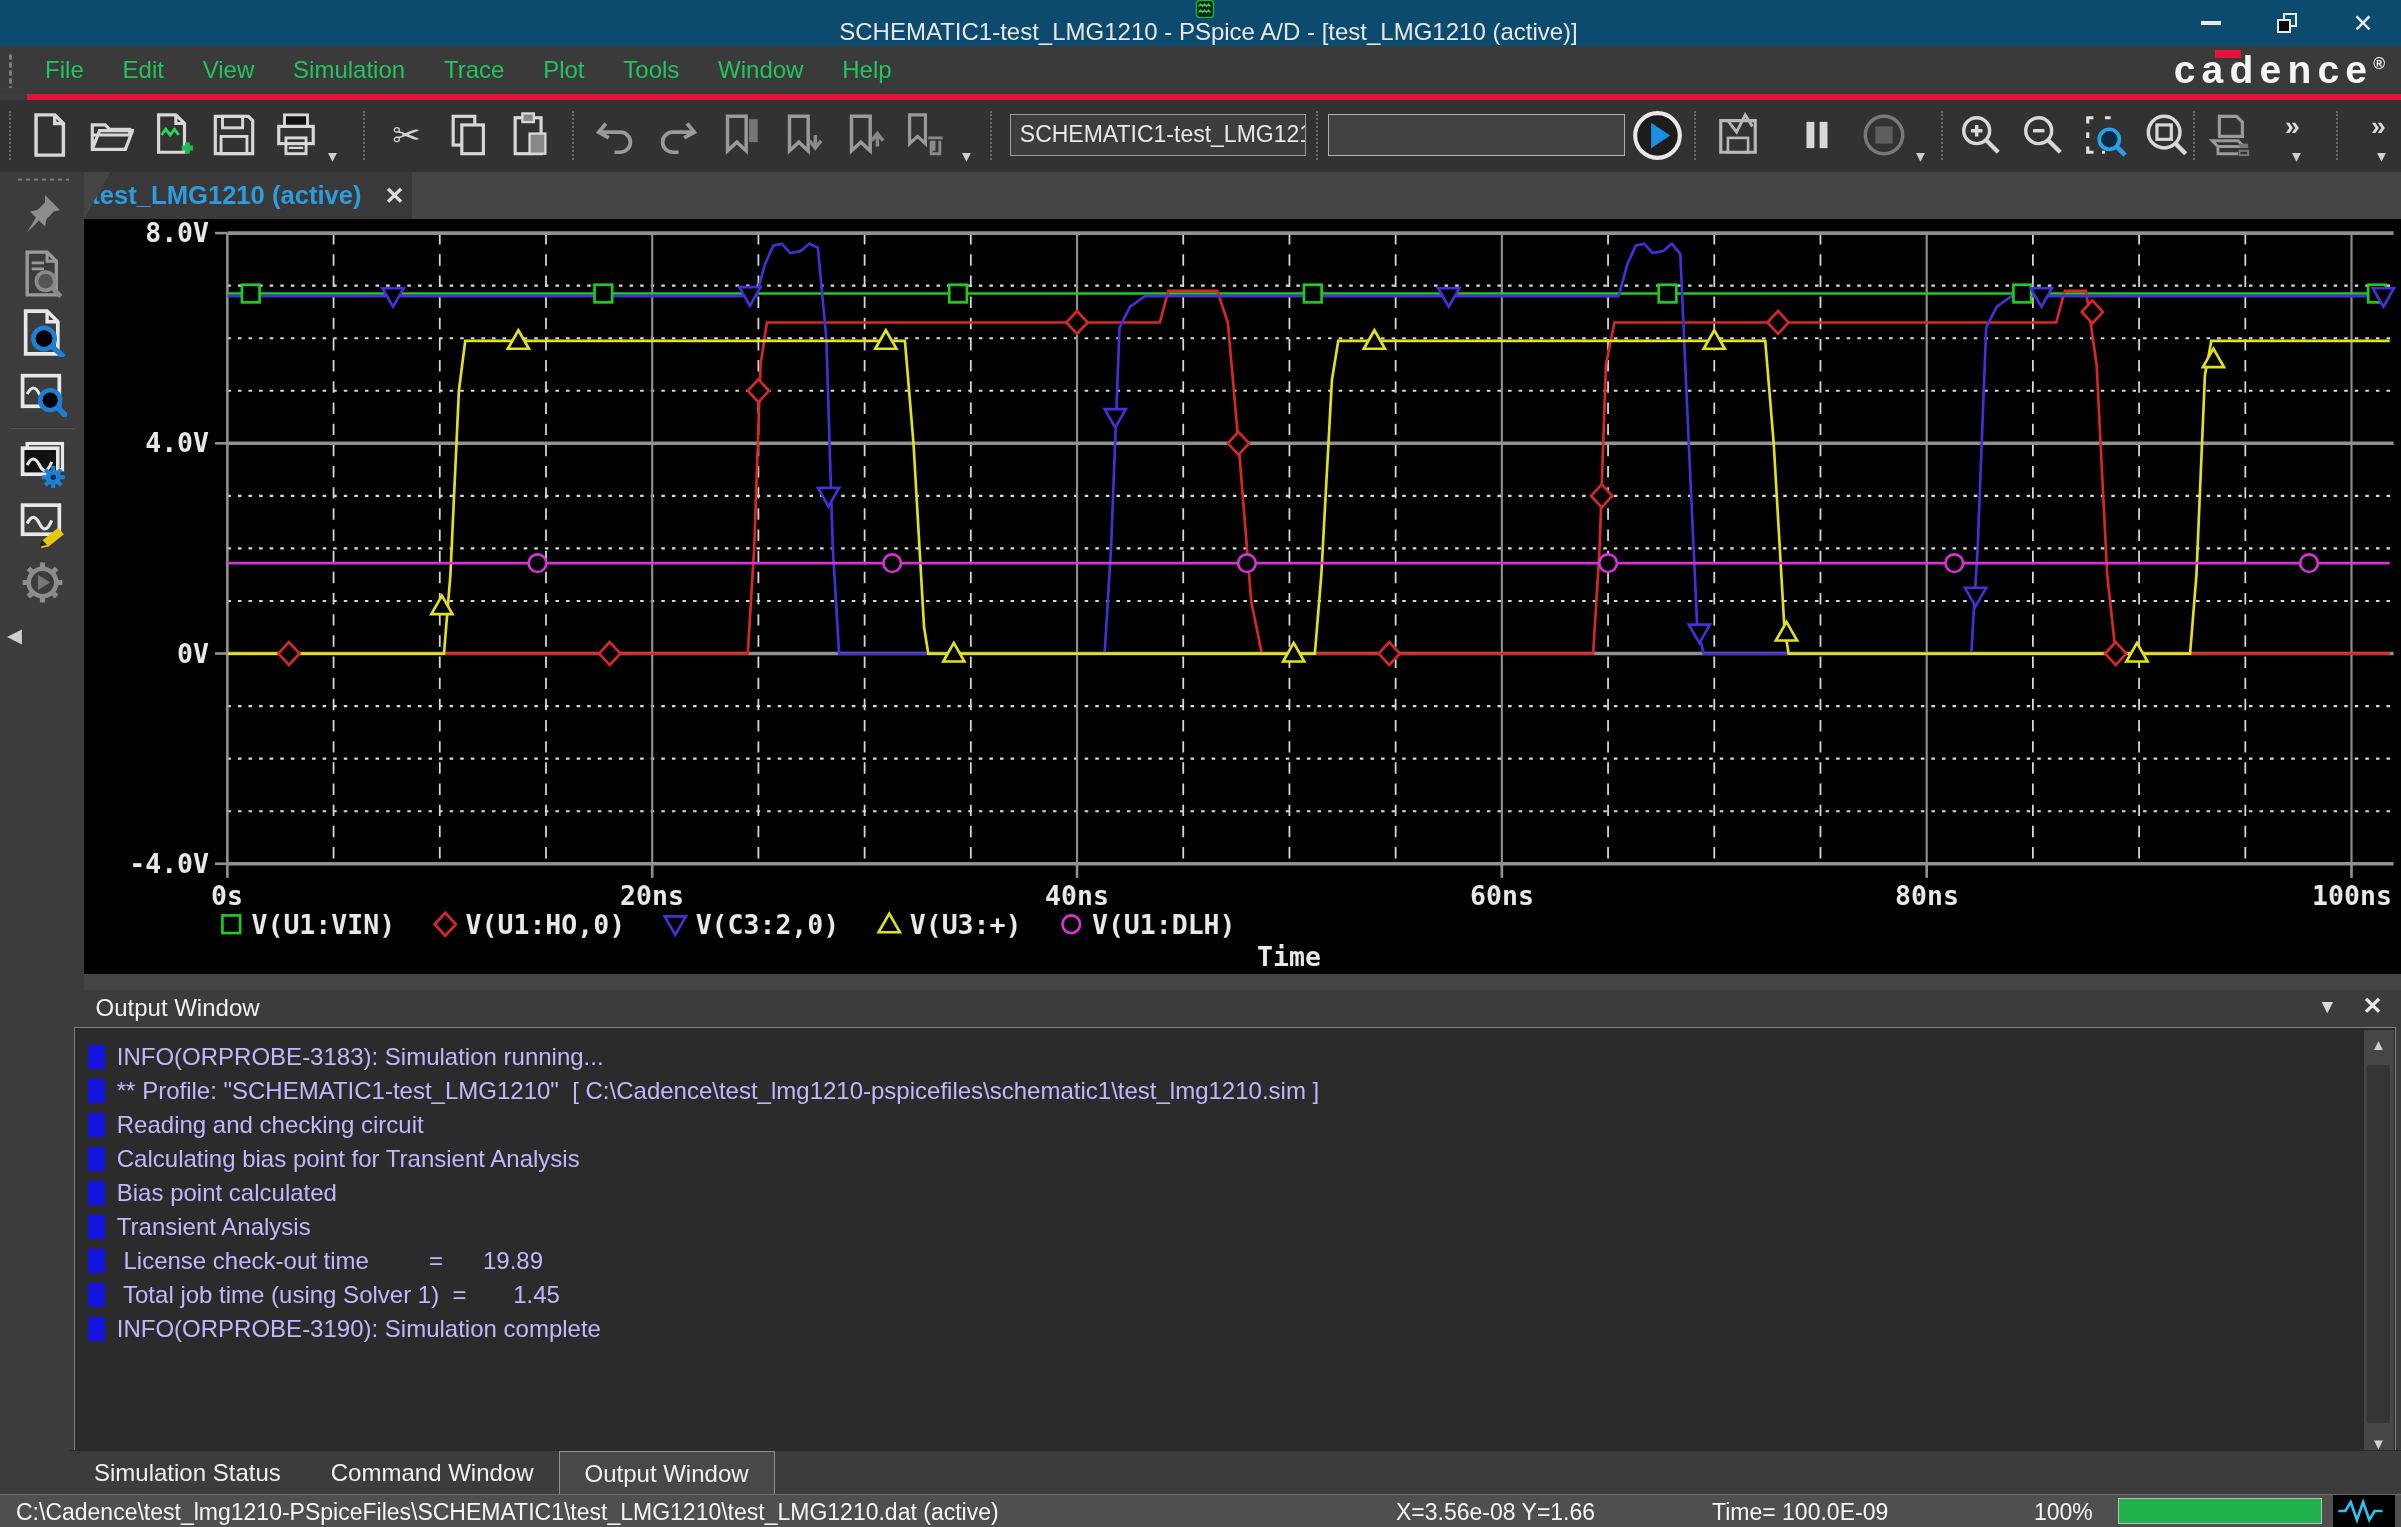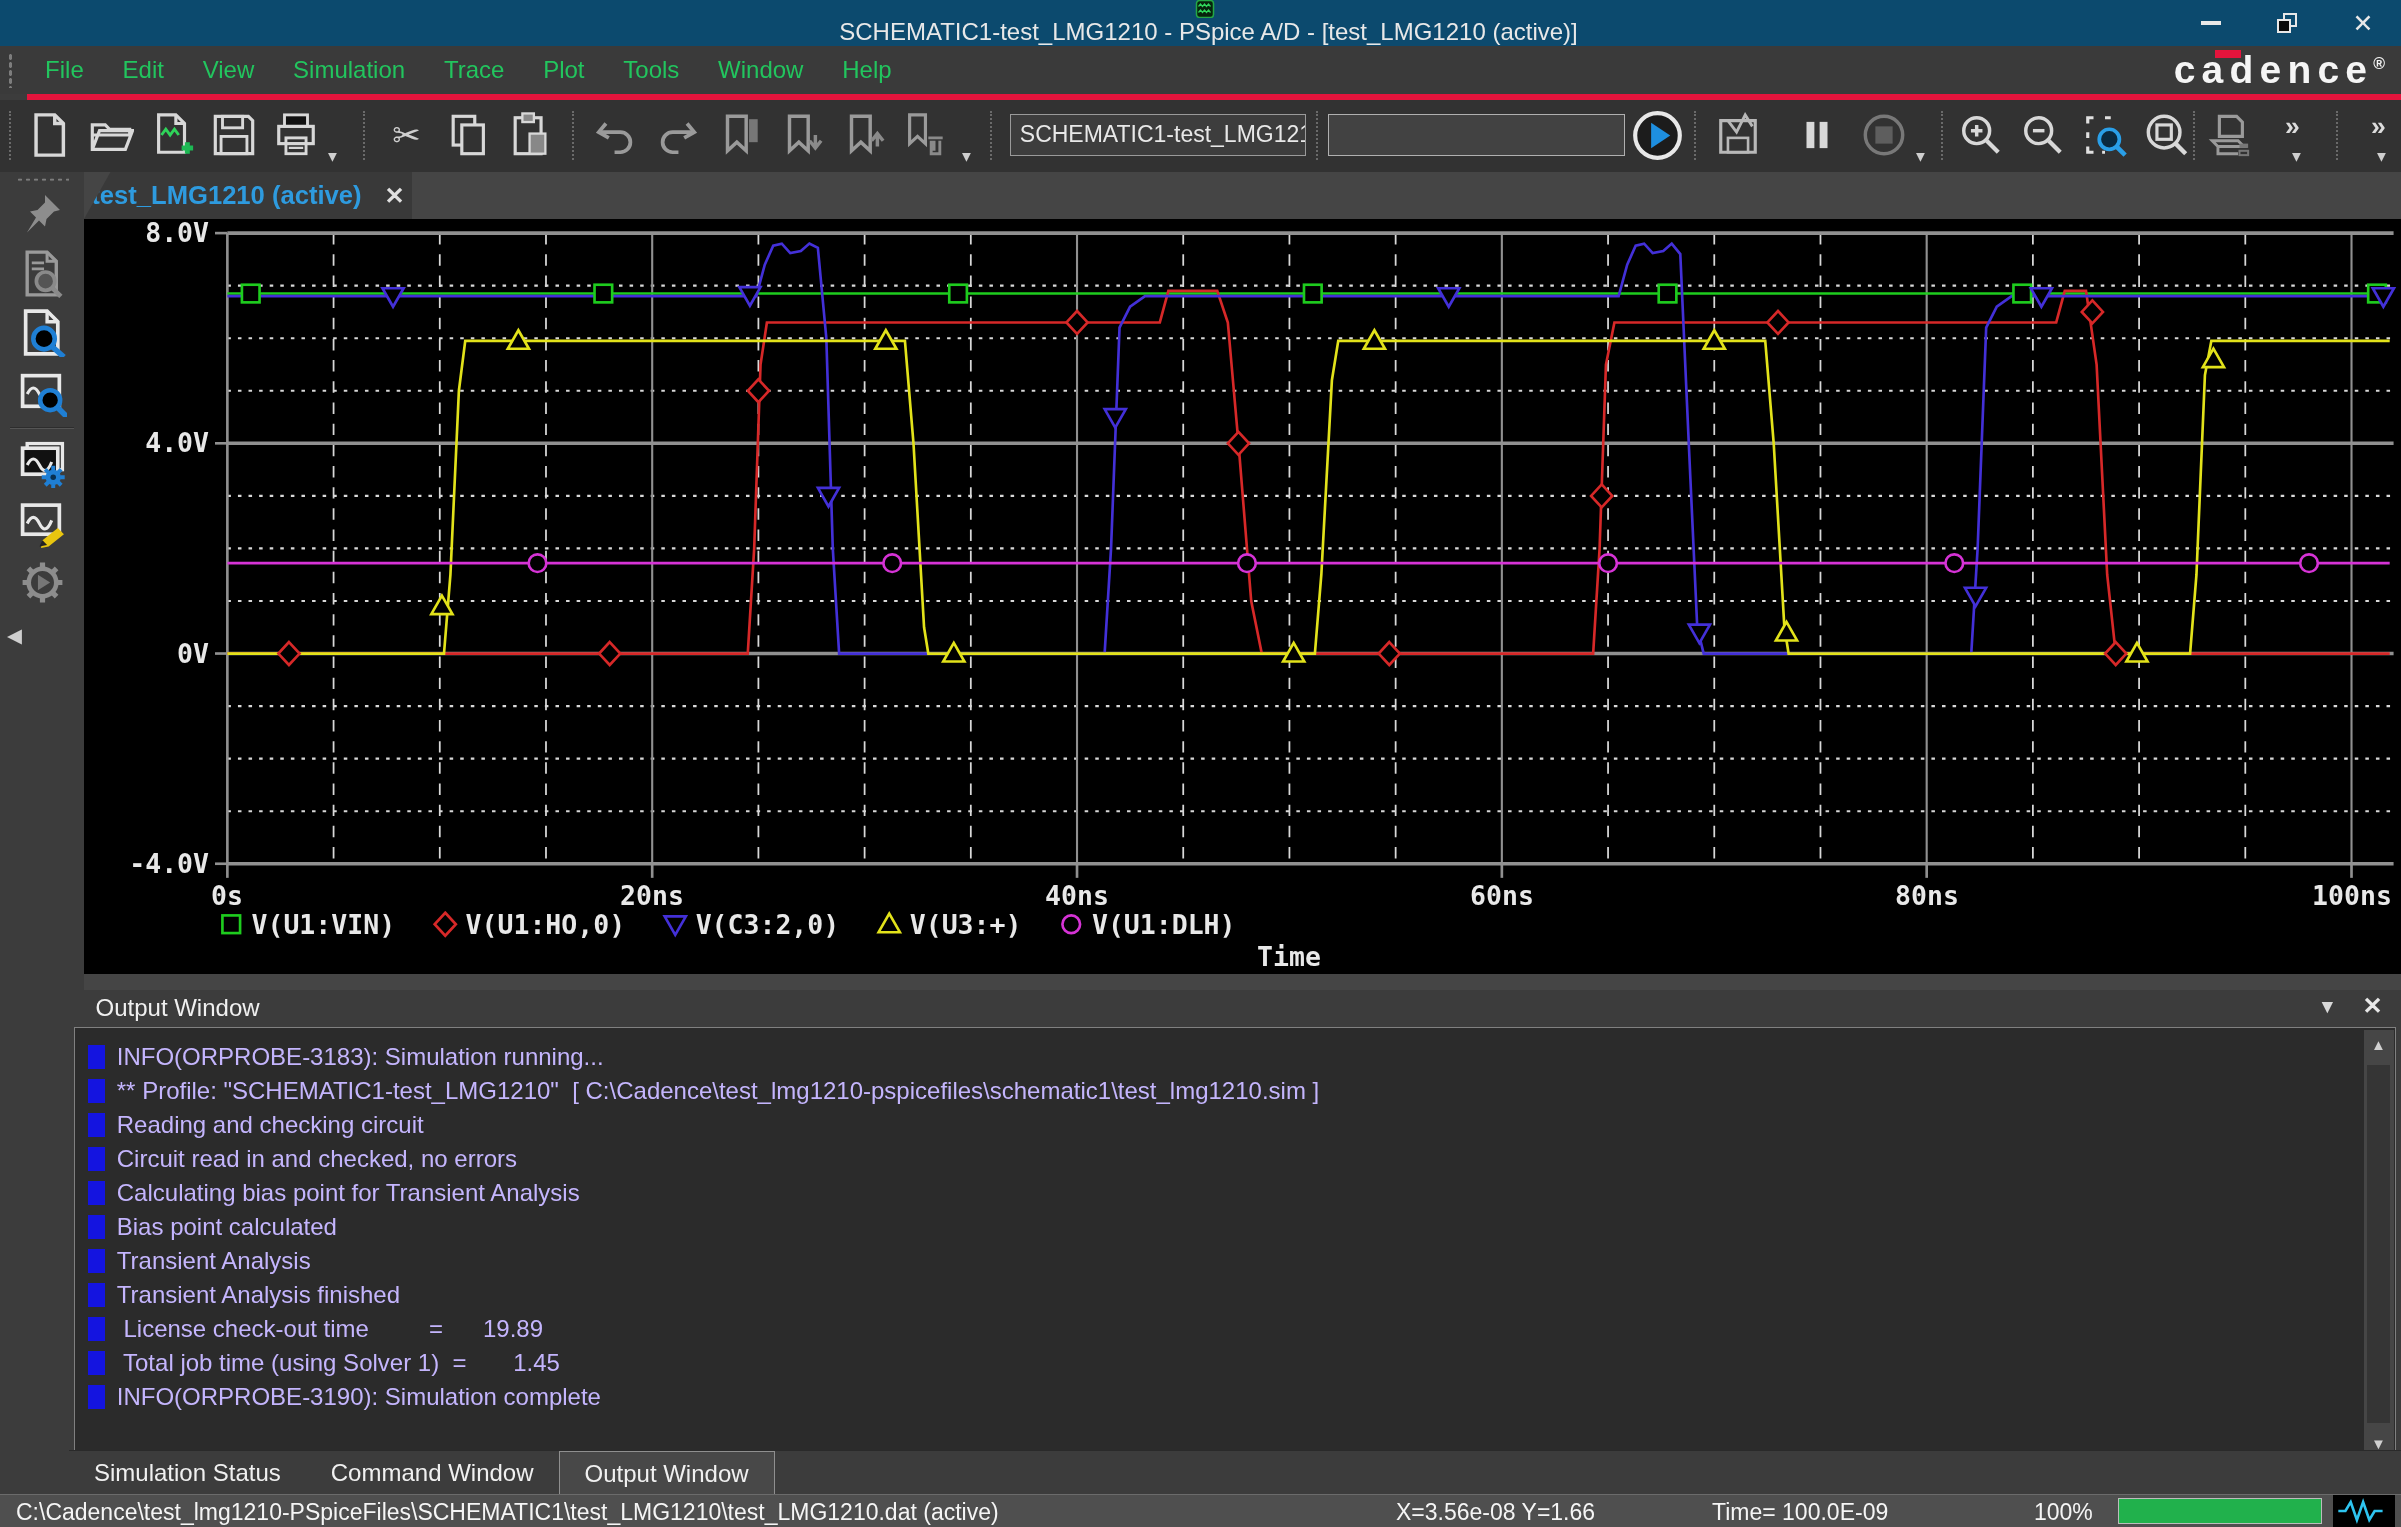--- a/index.html
+++ b/index.html
@@ -545,37 +545,29 @@
         <div class="output-line">
           <span class="bullet"></span>
           <span class="txt">** Profile: "SCHEMATIC1-test_LMG1210"  [ C:\Cadence\test_lmg1210-pspicefiles\schematic1\test_lmg1210.sim ]</span>
         </div>
         <div class="output-line">
           <span class="bullet"></span>
           <span class="txt">Reading and checking circuit</span>
         </div>
         <div class="output-line">
           <span class="bullet"></span>
-          <span class="txt">Circuit read in and checked, no errors</span>
-        </div>
-        <div class="output-line">
-          <span class="bullet"></span>
           <span class="txt">Calculating bias point for Transient Analysis</span>
         </div>
         <div class="output-line">
           <span class="bullet"></span>
           <span class="txt">Bias point calculated</span>
         </div>
         <div class="output-line">
           <span class="bullet"></span>
           <span class="txt">Transient Analysis</span>
-        </div>
-        <div class="output-line">
-          <span class="bullet"></span>
-          <span class="txt">Transient Analysis finished</span>
         </div>
         <div class="output-line">
           <span class="bullet"></span>
           <span class="txt"> License check-out time         =      19.89</span>
         </div>
         <div class="output-line">
           <span class="bullet"></span>
           <span class="txt"> Total job time (using Solver 1)  =       1.45</span>
         </div>
         <div class="output-line">

